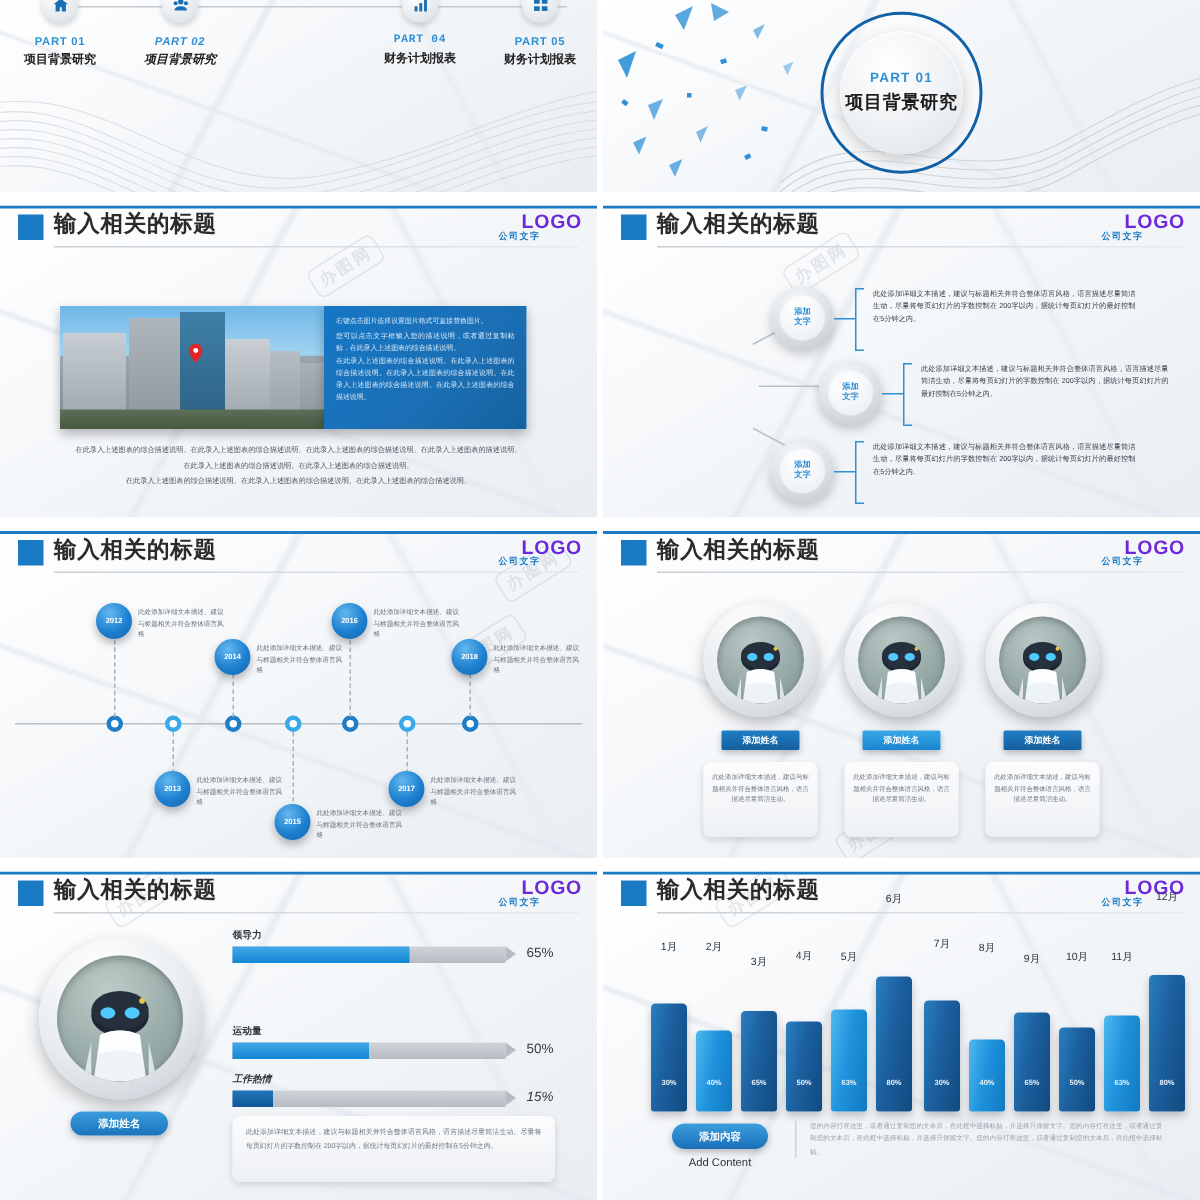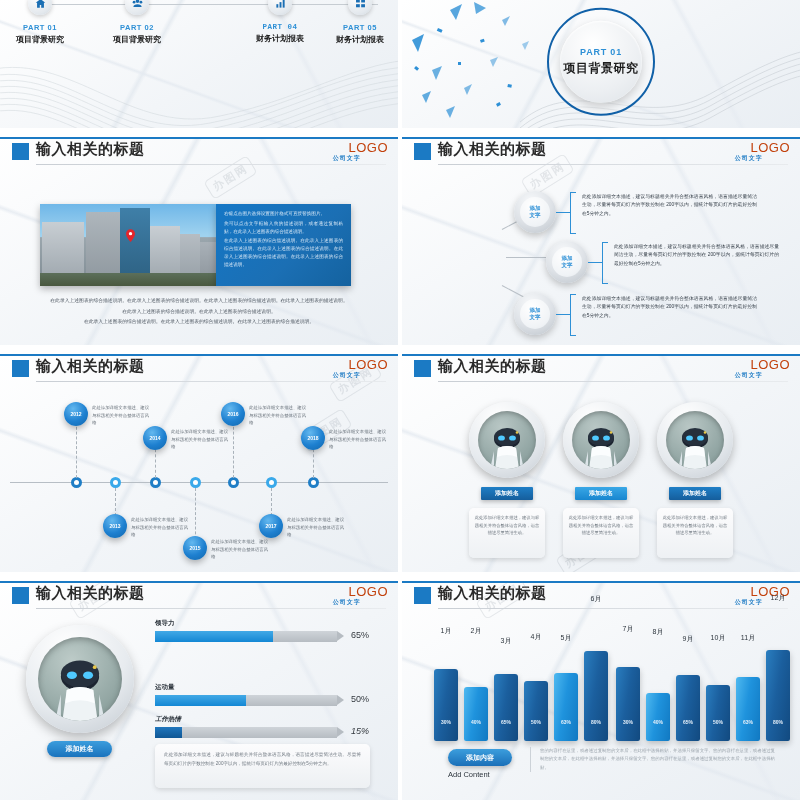--- a/index.html
+++ b/index.html
@@ -43,21 +43,21 @@
   .s-header{position:absolute;left:0;top:0;width:100%;height:30px;}
   .s-accent{position:absolute;left:12px;top:6px;width:17px;height:17px;background:#1b7ac4;}
   .s-title{
     position:absolute;left:36px;top:3px;
     font-size:15px;font-weight:bold;color:#2b2b2b;
     letter-spacing:.5px;
   }
   .s-rule{position:absolute;left:36px;right:12px;top:27px;height:1px;
     background:linear-gradient(to right,#c9ced4,#e8ebee);}
   .s-logo{position:absolute;right:10px;top:4px;text-align:center;line-height:1;}
-  .s-logo .lg{font-size:13px;font-weight:normal;color:#c2410c;letter-spacing:.5px;padding-left:43px;}
+  .s-logo .lg{font-size:13px;font-weight:bold;color:#6d28d9;letter-spacing:.5px;padding-left:43px;}
   .s-logo .sub{font-size:6px;color:#1b7ac4;font-weight:bold;letter-spacing:1px;margin-top:1px;}
   .topline{position:absolute;left:0;top:0;right:0;height:2px;background:#1b7ac4;}
 
   
   #slide1{left:0;top:0;width:398px;height:128px;}
   #slide1 .wave{
     position:absolute;left:-40px;bottom:-20px;width:480px;height:120px;
     opacity:.85;
   }
   .navstrip{position:absolute;left:0;top:0;width:100%;height:30px;}
@@ -260,21 +260,21 @@
   .bar.lt{background:linear-gradient(100deg,#4fb9f0,#1f93dd 45%,#1179c2);}
   .bar-val{font-size:5px;color:#e7f1fa;font-weight:bold;padding-bottom:16px;}
   .bar-cat{position:absolute;left:0;width:100%;text-align:center;font-size:7px;color:#2c343c;}
   .addbtn{
     position:absolute;left:46px;top:168px;width:64px;height:17px;border-radius:9px;
     background:linear-gradient(#3c9edd,#1a6fb8);
     color:#fff;font-size:7px;font-weight:bold;
     display:flex;align-items:center;justify-content:center;
     box-shadow:0 2px 5px rgba(0,0,0,.25);
   }
-  .addsub{position:absolute;left:46px;top:189px;width:64px;font-size:7.5px;color:#2c343c;}
+  .addsub{position:absolute;left:46px;top:189px;width:64px;text-align:center;font-size:7.5px;color:#2c343c;}
   .chart-note{position:absolute;left:128px;top:166px;width:245px;border-left:1px solid #ccd2d8;padding-left:9px;box-sizing:border-box;}
   .chart-note p{margin:0;font-size:4.4px;color:#9aa3ab;line-height:1.9;text-align:justify;}
 </style>
 </head>
 <body>
 
 <div class="sheet">
 
   <div class="slide" id="slide1">
     <div class="slide-bg"></div>
@@ -296,21 +296,21 @@
       <div class="nav-item" style="left:0px;">
         <div class="nav-bubble">
           <svg width="11" height="11" viewBox="0 0 16 16" fill="#1b6fb4">
               <path d="M8 1.5 1 7h2v7h4V10h2v4h4V7h2z"></path>
             </svg>
         </div>
         <div class="nav-part">PART 01</div>
         <div class="nav-label">项目背景研究</div>
       </div>
 
-      <div class="nav-item" style="left:97px;">
+      <div class="nav-item" style="left:80px;font-style:italic;">
         <div class="nav-bubble">
           <svg width="11" height="11" viewBox="0 0 16 16" fill="#1b6fb4">
               <circle cx="8" cy="4.6" r="2.6"></circle>
               <circle cx="3" cy="6" r="2"></circle>
               <circle cx="13" cy="6" r="2"></circle>
               <path d="M2 13c0-2.6 2.7-4 6-4s6 1.4 6 4z"></path>
             </svg>
         </div>
         <div class="nav-part">PART 02</div>
         <div class="nav-label">项目背景研究</div>

